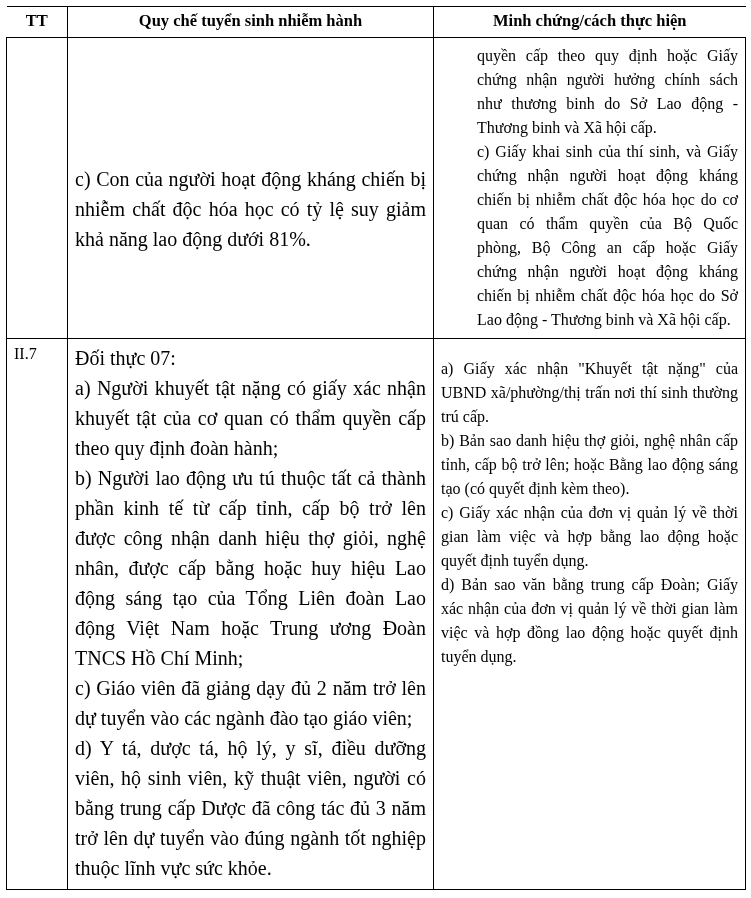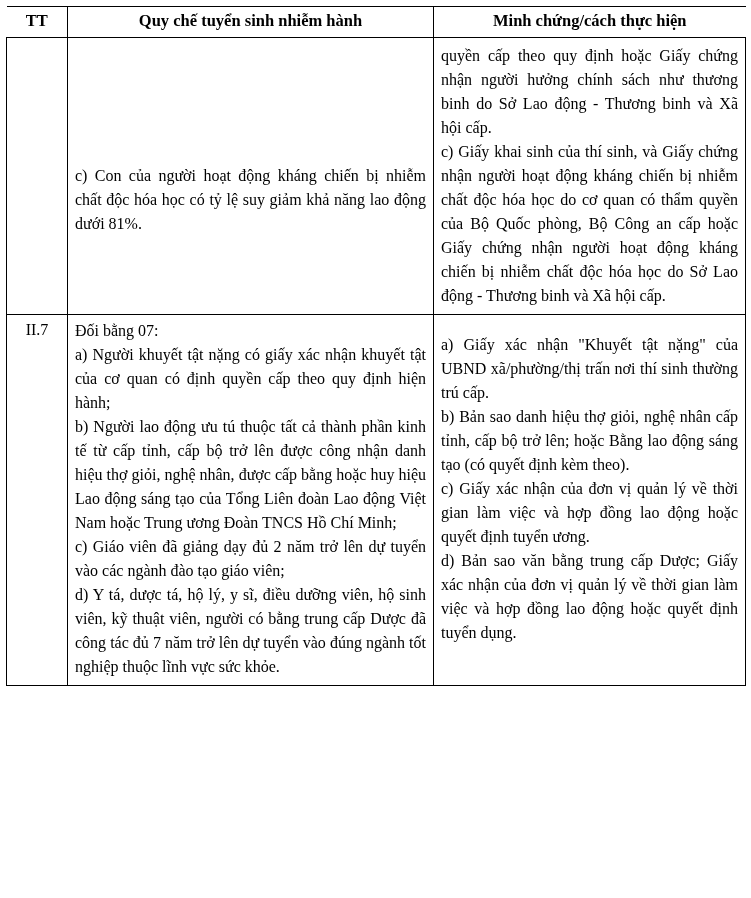--- a/index.html
+++ b/index.html
@@ -45,27 +45,27 @@
     border-left: none;
   }
   thead th.col-evidence {
     border-right: none;
   }
   col.c-tt { width: 61px; }
   col.c-rule { width: 366px; }
   col.c-evid { width: 312px; }
 
   td.cell-tt {
-    text-align: center;
+    text-align: left;
     font-size: 16px;
     padding-top: 8px;
     border-left: none;
   }
   td.cell-rule {
-    font-size: 16px;
+    font-size: 20px;
     line-height: 1.5;
     text-align: justify;
     text-justify: inter-word;
   }
   td.cell-evid {
     font-size: 16px;
     line-height: 1.5;
     text-align: justify;
     text-justify: inter-word;
     border-right: none;
@@ -81,20 +81,21 @@
     margin-top: 12px;
   }
   .rule-row1 {
     padding-top: 0;
   }
   .row1-rule-inner {
     padding-top: 122px;
   }
   .row1-evid-inner {
     padding-top: 2px;
+    margin-left: 36px;
   }
   .row2-evid-inner {
     padding-top: 14px;
   }
   .tt-label {
     display: block;
     padding-top: 2px;
   }
 </style>
 </head>
@@ -127,30 +128,30 @@
             <p class="para">quyền cấp theo quy định hoặc Giấy chứng nhận người hưởng chính sách như thương binh do Sở Lao động - Thương binh và Xã hội cấp.</p>
             <p class="para">c) Giấy khai sinh của thí sinh, và Giấy chứng nhận người hoạt động kháng chiến bị nhiễm chất độc hóa học do cơ quan có thẩm quyền của Bộ Quốc phòng, Bộ Công an cấp hoặc Giấy chứng nhận người hoạt động kháng chiến bị nhiễm chất độc hóa học do Sở Lao động - Thương binh và Xã hội cấp.</p>
           </div>
         </td>
       </tr>
       <tr>
         <td class="cell-tt">
           <span class="tt-label">II.7</span>
         </td>
         <td class="cell-rule">
-          <p class="para">Đối bằng 07:</p>
-          <p class="para">a) Người khuyết tật nặng có giấy xác nhận khuyết tật của cơ quan có định quyền cấp theo quy định hiện hành;</p>
+          <p class="para">Đối thực 07:</p>
+          <p class="para">a) Người khuyết tật nặng có giấy xác nhận khuyết tật của cơ quan có thẩm quyền cấp theo quy định đoàn hành;</p>
           <p class="para gap">b) Người lao động ưu tú thuộc tất cả thành phần kinh tế từ cấp tỉnh, cấp bộ trở lên được công nhận danh hiệu thợ giỏi, nghệ nhân, được cấp bằng hoặc huy hiệu Lao động sáng tạo của Tổng Liên đoàn Lao động Việt Nam hoặc Trung ương Đoàn TNCS Hồ Chí Minh;</p>
           <p class="para">c) Giáo viên đã giảng dạy đủ 2 năm trở lên dự tuyển vào các ngành đào tạo giáo viên;</p>
-          <p class="para gap">d) Y tá, dược tá, hộ lý, y sĩ, điều dưỡng viên, hộ sinh viên, kỹ thuật viên, người có bằng trung cấp Dược đã công tác đủ 7 năm trở lên dự tuyển vào đúng ngành tốt nghiệp thuộc lĩnh vực sức khỏe.</p>
+          <p class="para gap">d) Y tá, dược tá, hộ lý, y sĩ, điều dưỡng viên, hộ sinh viên, kỹ thuật viên, người có bằng trung cấp Dược đã công tác đủ 3 năm trở lên dự tuyển vào đúng ngành tốt nghiệp thuộc lĩnh vực sức khỏe.</p>
         </td>
         <td class="cell-evid">
           <div class="row2-evid-inner">
             <p class="para">a) Giấy xác nhận "Khuyết tật nặng" của UBND xã/phường/thị trấn nơi thí sinh thường trú cấp.</p>
             <p class="para">b) Bản sao danh hiệu thợ giỏi, nghệ nhân cấp tỉnh, cấp bộ trở lên; hoặc Bằng lao động sáng tạo (có quyết định kèm theo).</p>
-            <p class="para">c) Giấy xác nhận của đơn vị quản lý về thời gian làm việc và hợp đồng lao động hoặc quyết định tuyển ương.</p>
-            <p class="para">d) Bản sao văn bằng trung cấp Dược; Giấy xác nhận của đơn vị quản lý về thời gian làm việc và hợp đồng lao động hoặc quyết định tuyển dụng.</p>
+            <p class="para">c) Giấy xác nhận của đơn vị quản lý về thời gian làm việc và hợp bằng lao động hoặc quyết định tuyển dụng.</p>
+            <p class="para">d) Bản sao văn bằng trung cấp Đoàn; Giấy xác nhận của đơn vị quản lý về thời gian làm việc và hợp đồng lao động hoặc quyết định tuyển dụng.</p>
           </div>
         </td>
       </tr>
     </tbody>
   </table>
 </div>
 
 </body></html>

